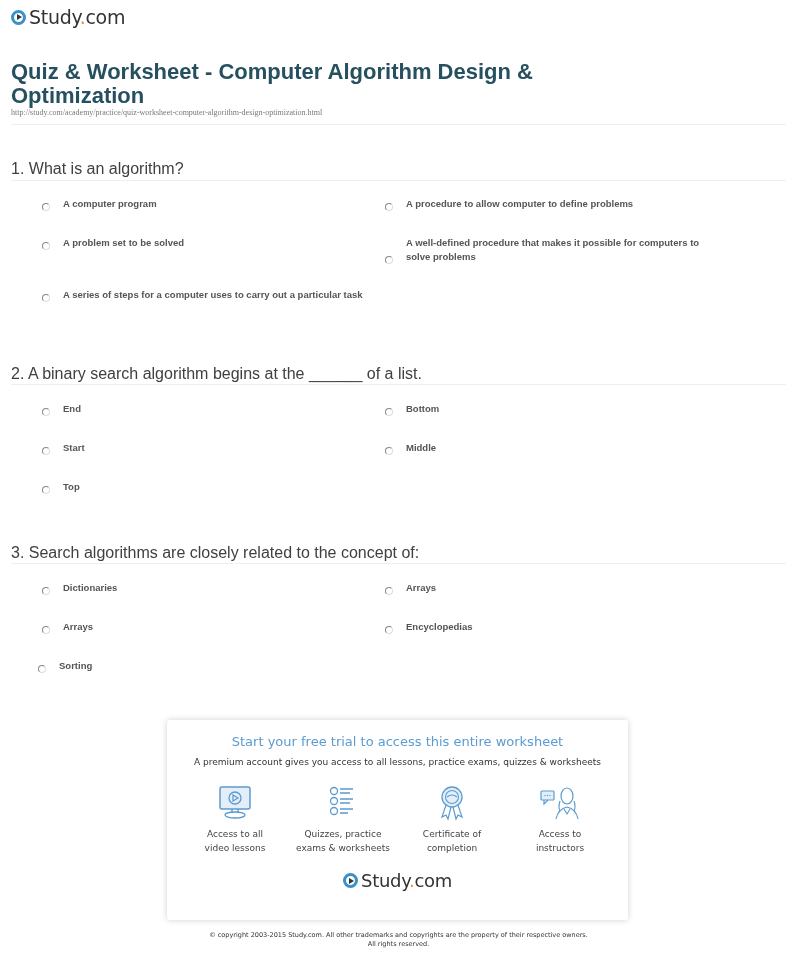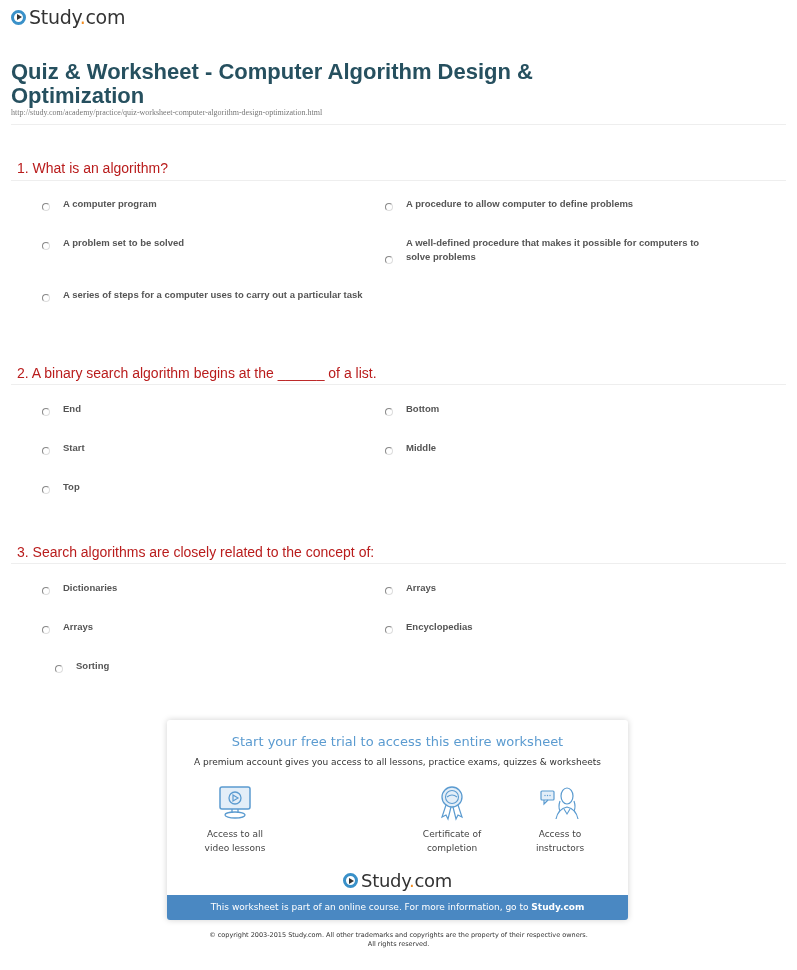--- a/index.html
+++ b/index.html
@@ -10,21 +10,21 @@
   .logo-top { left: 11px; top: 6px; }
   .logo-mark { width: 15px; height: 15px; border-radius: 50%; border: 3px solid #3a91c9; position: relative; margin-right: 3px; }
   .logo-mark::after { content: ""; position: absolute; left: 3px; top: 1.5px; width: 0; height: 0; border-left: 5px solid #333; border-top: 3px solid transparent; border-bottom: 3px solid transparent; }
   .logo-text { font-family: "DejaVu Sans", sans-serif; font-size: 19px; color: #333; letter-spacing: -0.3px; }
   .logo-text .dot { color: #f28c1f; }
 
   .title { position: absolute; left: 11px; top: 60px; width: 560px; font-size: 22px; line-height: 24px; font-weight: bold; color: #26505f; }
   .url { position: absolute; left: 11px; top: 108px; font-size: 8px; color: #777; font-family: Liberation Serif, serif; }
   .rule { position: absolute; left: 11px; right: 11px; height: 1px; background: #eeeeee; }
 
-  .question { position: absolute; left: 17px; font-size: 14px; color: #b91c1c; }
+  .question { position: absolute; left: 11px; font-size: 16px; color: #404040; }
   .opt { position: absolute; display: flex; align-items: flex-end; font-size: 9.5px; font-weight: bold; color: #555; line-height: 14px; }
   .radio { width: 8px; height: 8px; border-radius: 50%; border: 1.5px solid #888; border-right-color: #ddd; border-bottom-color: #ddd; margin-top: 3px; margin-right: 13px; flex: 0 0 auto; }
 
   .promo { position: absolute; left: 167px; top: 720px; width: 461px; height: 200px; background: #fff; box-shadow: 0 0 6px rgba(0,0,0,0.18); border-radius: 3px; }
   .promo-title { position: absolute; left: 0; right: 0; top: 14px; text-align: center; font-family: "DejaVu Sans", sans-serif; font-size: 13px; color: #5b9bd0; font-weight: normal; }
   .promo-sub { position: absolute; left: 0; right: 0; top: 37px; text-align: center; font-family: "DejaVu Sans", sans-serif; font-size: 9px; color: #333; }
   .feat { position: absolute; top: 65px; width: 110px; text-align: center; }
   .feat svg { display: block; margin: 0 auto; }
   .feat-label { margin-top: 6px; font-family: "DejaVu Sans", sans-serif; font-size: 9px; line-height: 14px; color: #444; }
   .promo-logo { position: absolute; left: 0; right: 0; top: 150px; display: flex; justify-content: center; align-items: center; }
@@ -103,40 +103,49 @@
     <span>Arrays</span>
   </div>
 <div class="opt" style="left:42px; top:620px; width:320px">
     <span class="radio"></span>
     <span>Arrays</span>
   </div>
 <div class="opt" style="left:385px; top:620px; width:320px">
     <span class="radio"></span>
     <span>Encyclopedias</span>
   </div>
-<div class="opt" style="left:55px; top:659px; width:320px">
+<div class="opt" style="left:38px; top:659px; width:320px">
     <span class="radio"></span>
     <span>Sorting</span>
   </div>
 
 <div class="promo">
   <div class="promo-title">Start your free trial to access this entire worksheet</div>
   <div class="promo-sub">A premium account gives you access to all lessons, practice exams, quizzes &amp; worksheets</div>
 
   <div class="feat" style="left:13px">
     <svg width="40" height="36" viewBox="0 0 40 36">
       <rect x="5" y="2" width="30" height="22" rx="2" fill="#e3eef8" stroke="#5b9bd0" stroke-width="1.5"></rect>
       <circle cx="20" cy="13" r="6" fill="none" stroke="#5b9bd0" stroke-width="1.3"></circle>
       <path d="M18 10 L23 13 L18 16 Z" fill="none" stroke="#5b9bd0" stroke-width="1.2"></path>
       <path d="M17 24 L17 28 M23 24 L23 28" stroke="#5b9bd0" stroke-width="1.3"></path>
       <ellipse cx="20" cy="30" rx="10" ry="3" fill="none" stroke="#5b9bd0" stroke-width="1.3"></ellipse>
     </svg>
     <div class="feat-label"><span>Access to all</span><br><span>video lessons</span></div>
   </div>
 
+  <div class="feat" style="left:121px">
+    <svg width="40" height="36" viewBox="0 0 40 36">
+      <circle cx="11" cy="6" r="3.5" fill="none" stroke="#5b9bd0" stroke-width="1.3"></circle>
+      <circle cx="11" cy="16" r="3.5" fill="none" stroke="#5b9bd0" stroke-width="1.3"></circle>
+      <circle cx="11" cy="26" r="3.5" fill="none" stroke="#5b9bd0" stroke-width="1.3"></circle>
+      <path d="M17 4 H30 M17 8 H27 M17 14 H30 M17 18 H27 M17 24 H30 M17 28 H25" stroke="#5b9bd0" stroke-width="1.3"></path>
+    </svg>
+    <div class="feat-label"><span>Quizzes, practice</span><br><span>exams &amp; worksheets</span></div>
+  </div>
 
   <div class="feat" style="left:338px">
     <svg width="44" height="36" viewBox="0 0 44 36">
       <rect x="3" y="6" width="13" height="9" rx="1" fill="#e3eef8" stroke="#5b9bd0" stroke-width="1.2"></rect>
       <path d="M6 15 L6 19 L10 15" fill="none" stroke="#5b9bd0" stroke-width="1.2"></path>
       <circle cx="7" cy="10.5" r="0.7" fill="#5b9bd0"></circle>
         <circle cx="9.5" cy="10.5" r="0.7" fill="#5b9bd0"></circle>
         <circle cx="12" cy="10.5" r="0.7" fill="#5b9bd0"></circle>
       <ellipse cx="29" cy="11" rx="6" ry="8" fill="none" stroke="#5b9bd0" stroke-width="1.2"></ellipse>
       <path d="M22 16 Q20 22 22 26 M36 16 Q38 22 36 26" fill="none" stroke="#5b9bd0" stroke-width="1.2"></path>
@@ -154,21 +163,18 @@
       <path d="M14 20 L10 32 L14 30 L16 34 L19 22 M26 20 L30 32 L26 30 L24 34 L21 22" fill="none" stroke="#5b9bd0" stroke-width="1.2"></path>
     </svg>
     <div class="feat-label"><span>Certificate of</span><br><span>completion</span></div>
   </div>
 
   <div class="promo-logo">
     <span class="logo-mark"></span>
     <span class="logo-text"><span>Study</span><span class="dot">.</span><span>com</span></span>
   </div>
 
-  <div class="promo-bar">
-    <span>This worksheet is part of an online course. For more information, go to </span><b>Study.com</b>
-  </div>
 </div>
 
 <div class="copyright">
   <div>© copyright 2003-2015 Study.com. All other trademarks and copyrights are the property of their respective owners.</div>
   <div>All rights reserved.</div>
 </div>
 
 </body></html>

